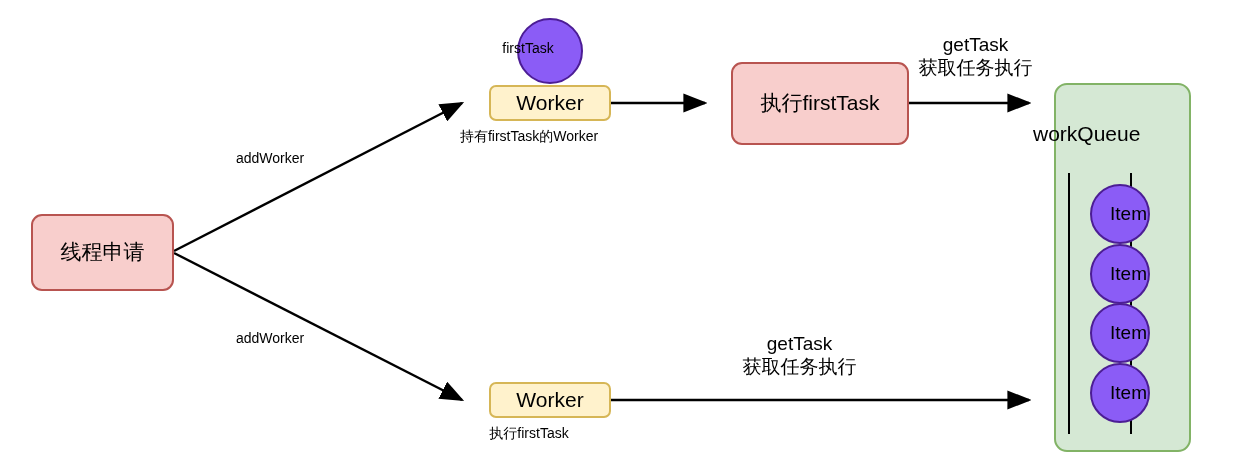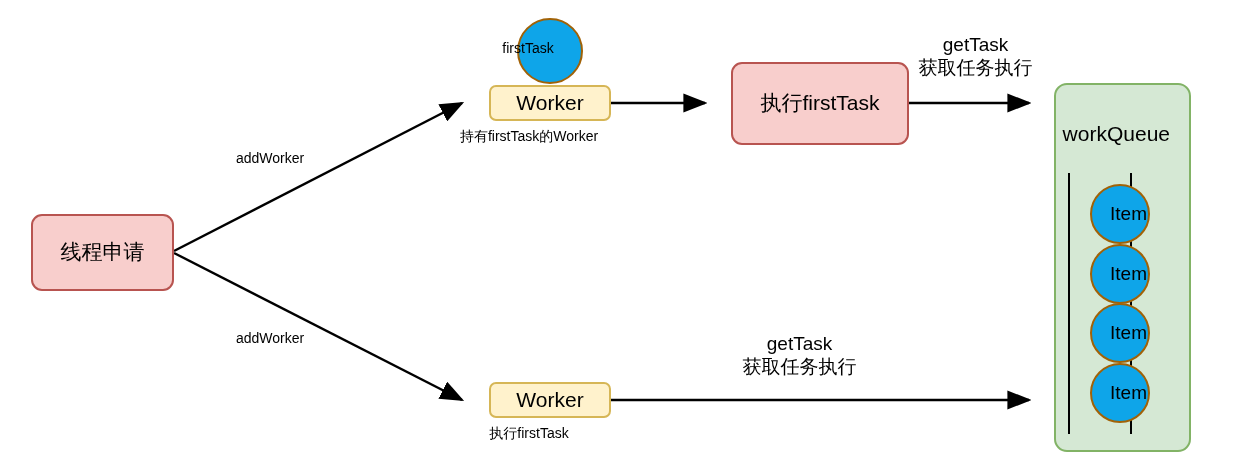--- a/index.html
+++ b/index.html
@@ -44,22 +44,22 @@
     background: #fff2cc;
     border: 2px solid #d6b656;
     border-radius: 7px;
   }
   .box-green {
     background: #d5e8d4;
     border: 2px solid #82b366;
     border-radius: 13px;
   }
   .circle-blue {
-    background: #0ea5e9;
-    border: 2px solid #a16207;
+    background: #8b5cf6;
+    border: 2px solid #4c1d95;
     border-radius: 50%;
     padding-left: 17px;
   }
   
   .edge-label {
     position: absolute;
     color: #000000;
     white-space: pre;
     text-align: center;
     line-height: 1.2;
@@ -68,21 +68,21 @@
   .node-caption {
     position: absolute;
     color: #000000;
     white-space: pre;
     text-align: center;
   }
   .queue-title {
     position: absolute;
     color: #000000;
     white-space: pre;
-    text-align: right;
+    text-align: left;
   }
   .queue-rail {
     position: absolute;
     background: #000000;
     width: 2px;
   }
   .fs19 { font-size: 19px; text-align: center; }
   .fs20 { font-size: 14px; }
   .fs21 { font-size: 21px; }
 </style>

